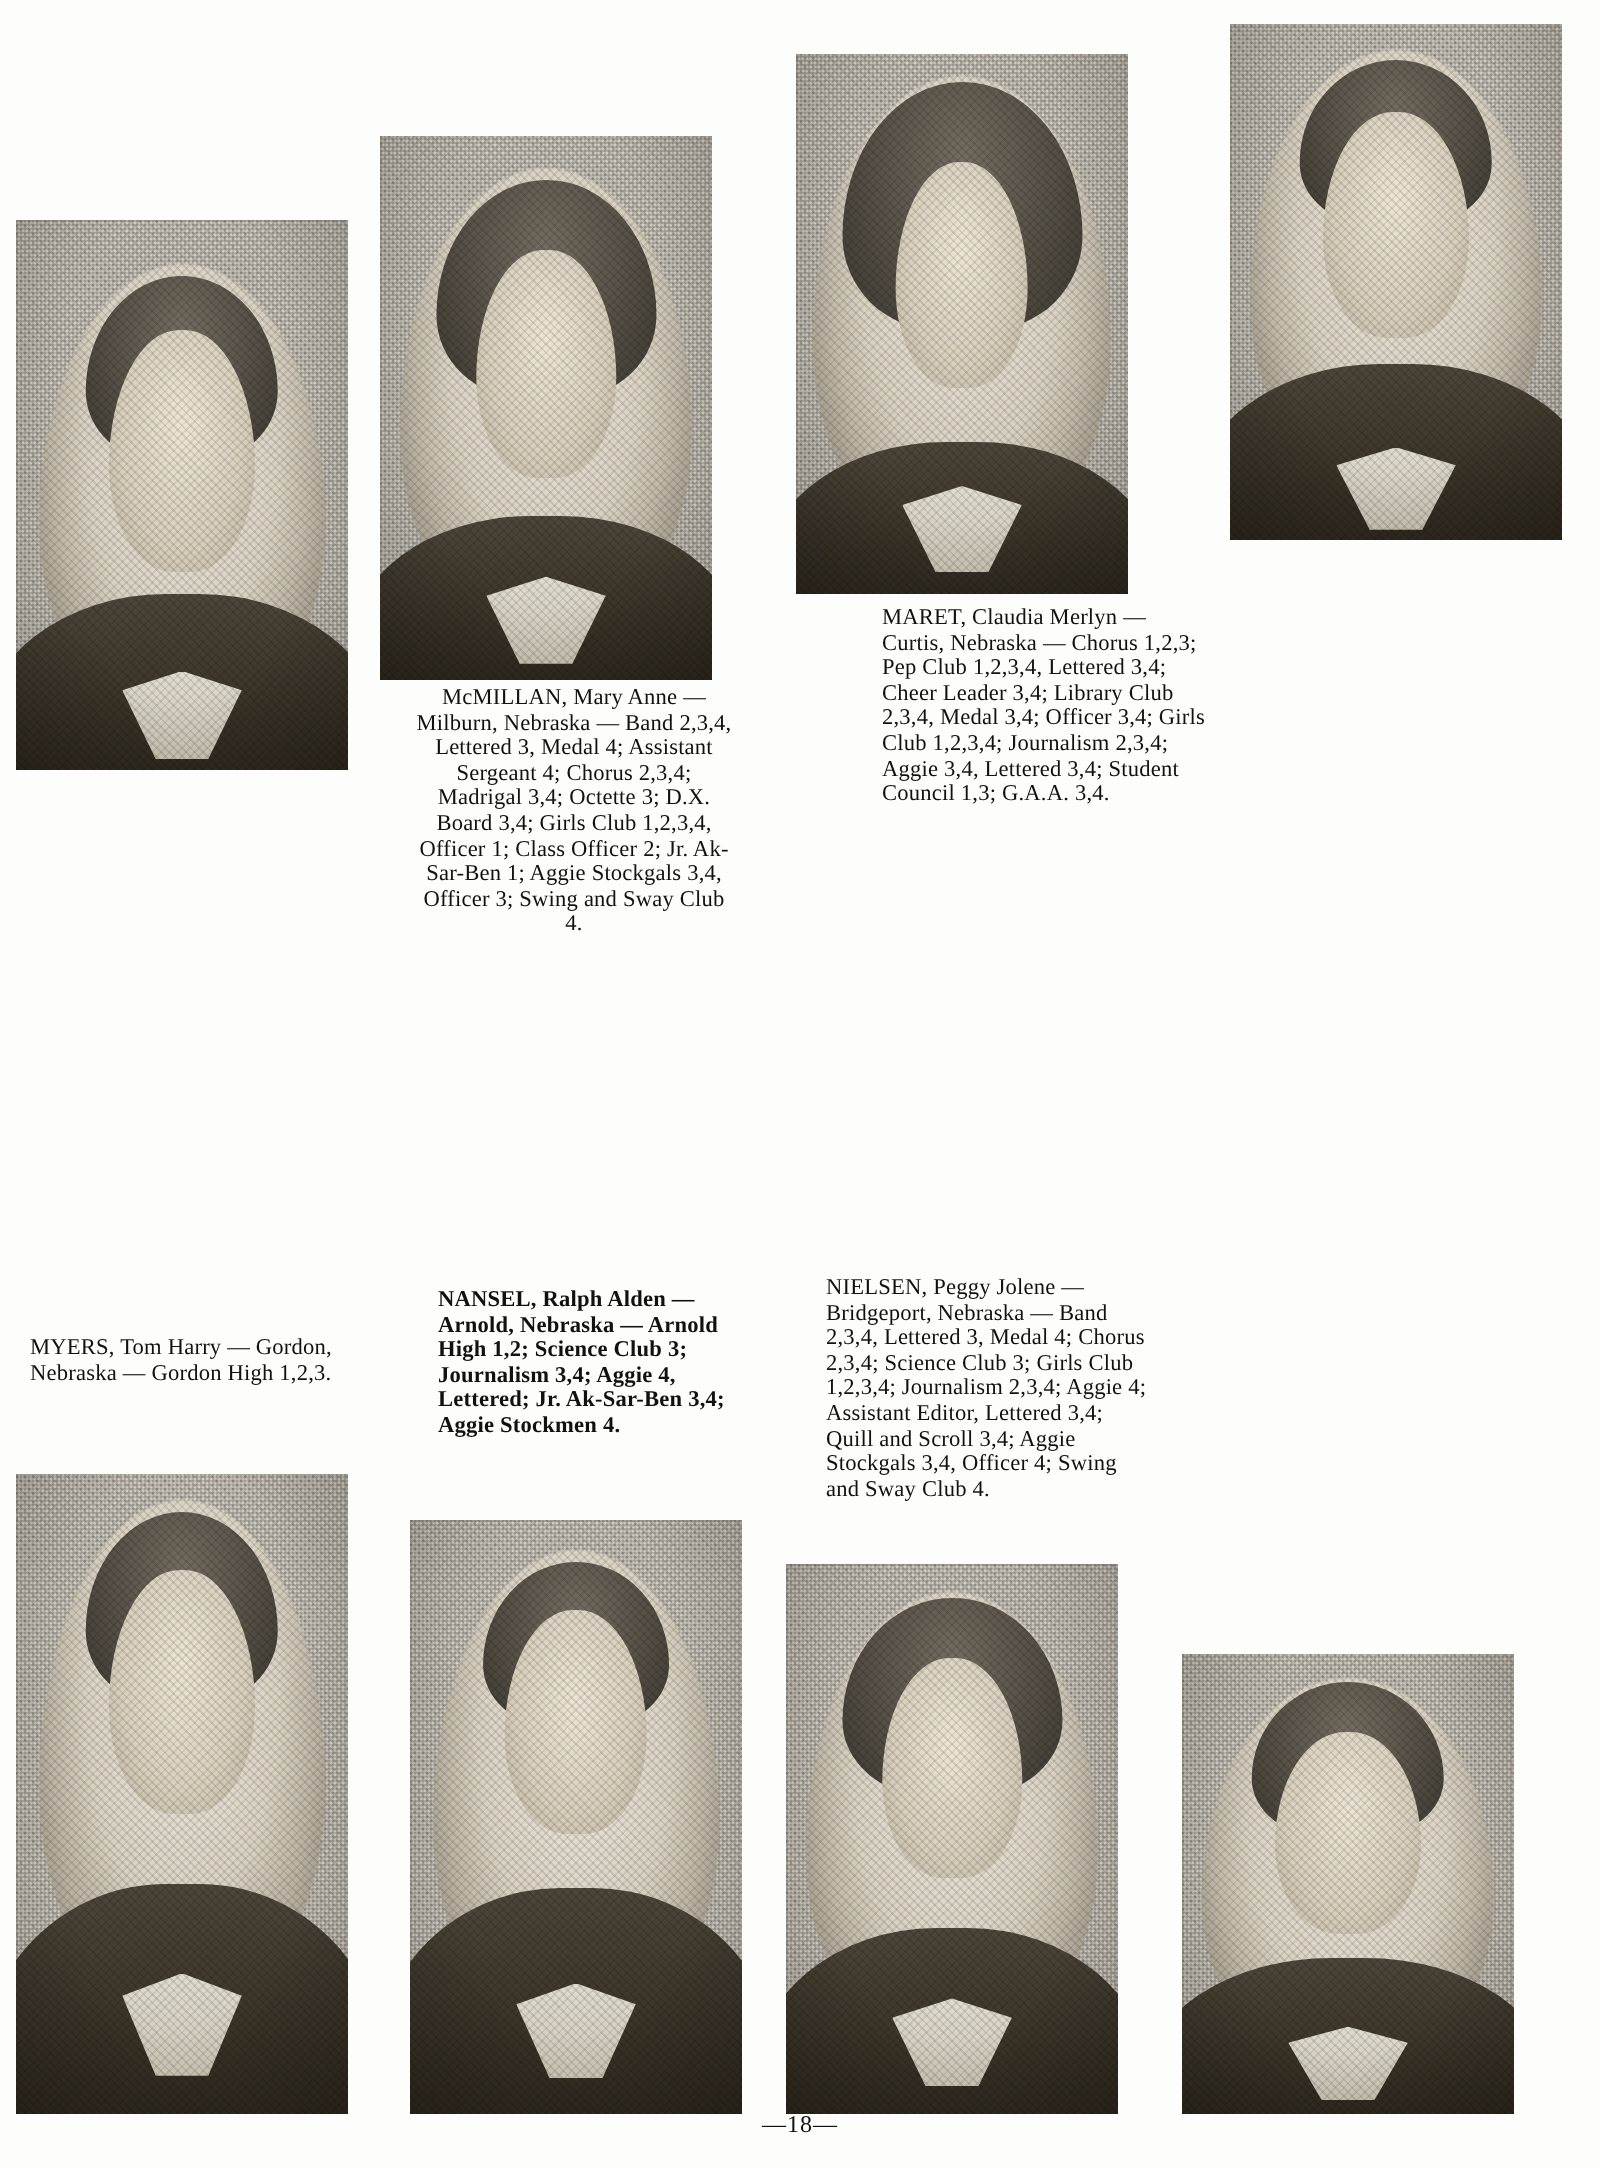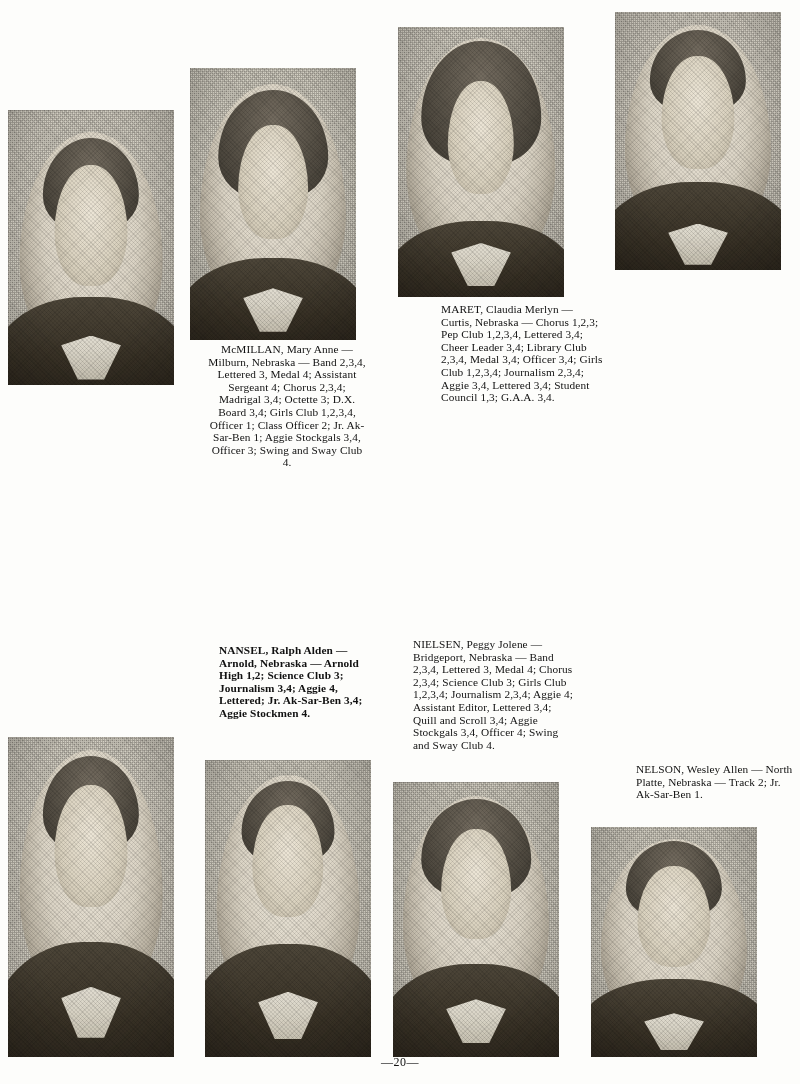--- a/index.html
+++ b/index.html
@@ -159,26 +159,26 @@
     <div class="vignette"></div>
     <div class="screen"></div>
   </div>
 
 
   <div class="caption" style="left:206px; top:343px; width:162px;text-align:center;">McMILLAN, Mary Anne — Milburn, Nebraska — Band 2,3,4, Lettered 3, Medal 4; Assistant Sergeant 4; Chorus 2,3,4; Madrigal 3,4; Octette 3; D.X. Board 3,4; Girls Club 1,2,3,4, Officer 1; Class Officer 2; Jr. Ak-Sar-Ben 1; Aggie Stockgals 3,4, Officer 3; Swing and Sway Club 4.</div>
 
   <div class="caption" style="left:441px; top:303px; width:164px;">MARET, Claudia Merlyn — Curtis, Nebraska — Chorus 1,2,3; Pep Club 1,2,3,4, Lettered 3,4; Cheer Leader 3,4; Library Club 2,3,4, Medal 3,4; Officer 3,4; Girls Club 1,2,3,4; Journalism 2,3,4; Aggie 3,4, Lettered 3,4; Student Council 1,3; G.A.A. 3,4.</div>
 
 
+  <div class="caption" style="left:15px; top:668px; width:162px;">MYERS, Tom Harry — Gordon, Nebraska — Gordon High 1,2,3.</div>
 
   <div class="caption" style="left:219px; top:644px; width:163px;font-weight:bold;">NANSEL, Ralph Alden — Arnold, Nebraska — Arnold High 1,2; Science Club 3; Journalism 3,4; Aggie 4, Lettered; Jr. Ak-Sar-Ben 3,4; Aggie Stockmen 4.</div>
 
   <div class="caption" style="left:394px; top:638px; width:164px;margin-left:19px;">NIELSEN, Peggy Jolene — Bridgeport, Nebraska — Band 2,3,4, Lettered 3, Medal 4; Chorus 2,3,4; Science Club 3; Girls Club 1,2,3,4; Journalism 2,3,4; Aggie 4; Assistant Editor, Lettered 3,4; Quill and Scroll 3,4; Aggie Stockgals 3,4, Officer 4; Swing and Sway Club 4.</div>
 
-  <div class="caption" style="left:636px; top:763px; width:158px;">NELSON, Wesley Allen — North Platte, Nebraska — Track 2; Jr. Ak-Sar-Ben 1.</div>
 
   <div class="portrait" style="left:8px; top:737px; width:166px; height:320px;">
     <div class="halo" style="top:4%; width:86%; height:80%;"></div>
     <div class="hair" style="top:6%; width:58%; height:30%;"></div>
     <div class="face" style="top:15%; width:44%; height:38%;"></div>
     <div class="shoulders" style="width:122%; height:42%;"></div>
     <div class="collar" style="bottom:6%;"></div>
     <div class="vignette"></div>
     <div class="screen"></div>
   </div>
@@ -206,15 +206,15 @@
   <div class="portrait" style="left:591px; top:827px; width:166px; height:230px;">
     <div class="halo" style="top:5%; width:88%; height:86%;"></div>
     <div class="hair" style="top:6%; width:58%; height:34%;"></div>
     <div class="face" style="top:17%; width:44%; height:44%;"></div>
     <div class="shoulders" style="width:124%; height:40%;"></div>
     <div class="collar" style="bottom:3%;"></div>
     <div class="vignette"></div>
     <div class="screen"></div>
   </div>
 
-  <div class="folio">—20—</div>
+  <div class="folio">—18—</div>
 
 </div>
 
 </body></html>

